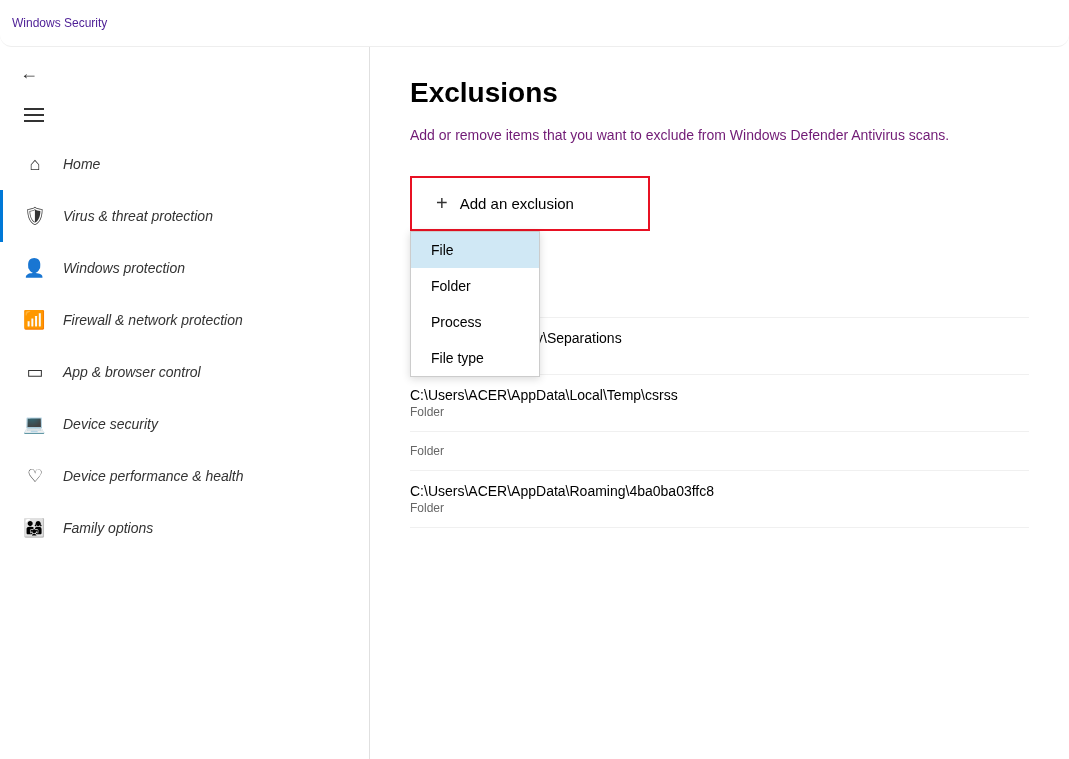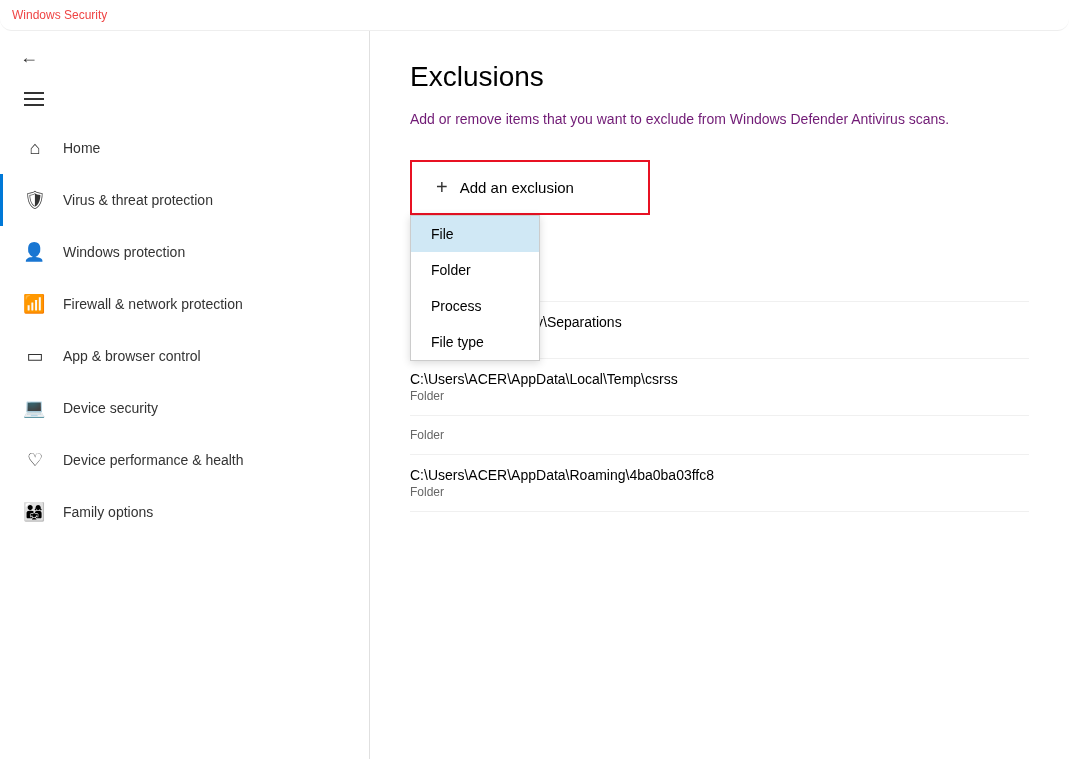--- a/index.html
+++ b/index.html
@@ -9,23 +9,23 @@
       background: #fff;
       color: #000;
       width: 1069px;
       height: 759px;
       overflow: hidden;
       display: flex;
       flex-direction: column;
     }
 
     .title-bar {
-      padding: 8px 12px;
+      padding: 16px 12px;
       font-size: 12px;
-      color: #ef4444;
+      color: #4c1d95;
       background: #fff;
       border-bottom: 1px solid #eee;
       border-radius: 12px;
     }
 
     .app-container {
       display: flex;
       flex: 1;
       overflow: hidden;
     }
@@ -98,33 +98,34 @@
       align-items: center;
       justify-content: center;
       flex-shrink: 0;
       color: #333;
       font-size: 18px;
     }
 
     .nav-label {
       font-size: 14px;
       color: #333;
+      font-style: italic;
     }
 
     
     .main-content {
       flex: 1;
       padding: 30px 40px;
       overflow-y: auto;
       position: relative;
     }
 
     .page-title {
       font-size: 28px;
-      font-weight: 400;
+      font-weight: 700;
       margin-bottom: 16px;
       color: #000;
     }
 
     .page-desc {
       font-size: 14px;
       color: #701a75;
       margin-bottom: 30px;
       max-width: 600px;
       line-height: 1.5;

